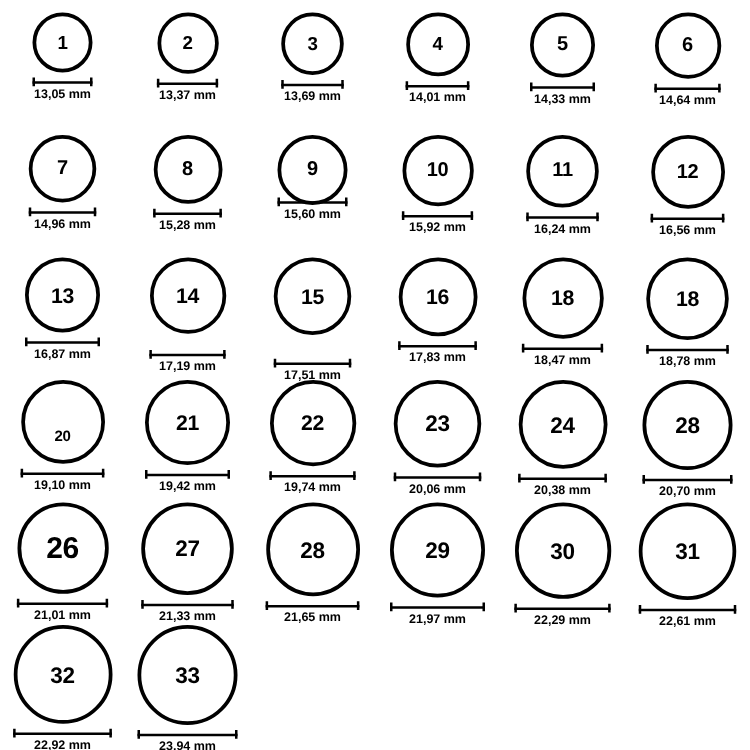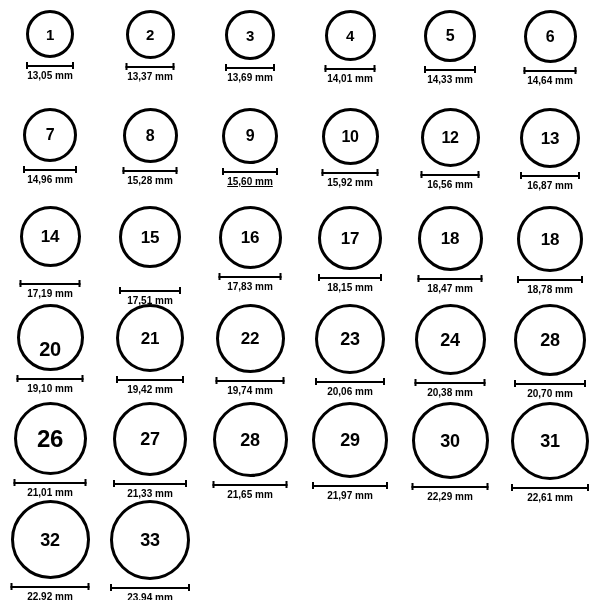--- a/index.html
+++ b/index.html
@@ -195,21 +195,21 @@
             <div class="vtick left"></div>
             <div class="vtick right"></div>
           </div>
           <div class="dim-text">15,28 mm</div>
         </div>
       </div>
       <div class="cell">
         <div class="ring" style="width: 56px; height: 56px;">
           <span class="ring-label" style="font-size: 16px;">9</span>
         </div>
-        <div class="dim" style="top: 62px; text-decoration: underline;">
+        <div class="dim" style="top: 52px;">
           <div class="tick-bar" style="width: 56px;">
             <div class="hline"></div>
             <div class="vtick left"></div>
             <div class="vtick right"></div>
           </div>
           <div class="dim-text">15,60 mm</div>
         </div>
       </div>
       <div class="cell">
         <div class="ring" style="width: 57px; height: 57px;">
@@ -218,20 +218,33 @@
         <div class="dim" style="top: 63px;">
           <div class="tick-bar" style="width: 57px;">
             <div class="hline"></div>
             <div class="vtick left"></div>
             <div class="vtick right"></div>
           </div>
           <div class="dim-text">15,92 mm</div>
         </div>
       </div>
       <div class="cell">
+        <div class="ring" style="width: 58px; height: 58px;">
+          <span class="ring-label" style="font-size: 16px;">11</span>
+        </div>
+        <div class="dim" style="top: 64px;">
+          <div class="tick-bar" style="width: 58px;">
+            <div class="hline"></div>
+            <div class="vtick left"></div>
+            <div class="vtick right"></div>
+          </div>
+          <div class="dim-text">16,24 mm</div>
+        </div>
+      </div>
+      <div class="cell">
         <div class="ring" style="width: 59px; height: 59px;">
           <span class="ring-label" style="font-size: 16px;">12</span>
         </div>
         <div class="dim" style="top: 65px;">
           <div class="tick-bar" style="width: 59px;">
             <div class="hline"></div>
             <div class="vtick left"></div>
             <div class="vtick right"></div>
           </div>
           <div class="dim-text">16,56 mm</div>
@@ -283,33 +296,20 @@
         <div class="dim" style="top: 69px;">
           <div class="tick-bar" style="width: 63px;">
             <div class="hline"></div>
             <div class="vtick left"></div>
             <div class="vtick right"></div>
           </div>
           <div class="dim-text">17,83 mm</div>
         </div>
       </div>
       <div class="cell">
-        <div class="ring" style="width: 64px; height: 64px;">
-          <span class="ring-label" style="font-size: 17px;">17</span>
-        </div>
-        <div class="dim" style="top: 70px;">
-          <div class="tick-bar" style="width: 64px;">
-            <div class="hline"></div>
-            <div class="vtick left"></div>
-            <div class="vtick right"></div>
-          </div>
-          <div class="dim-text">18,15 mm</div>
-        </div>
-      </div>
-      <div class="cell">
         <div class="ring" style="width: 65px; height: 65px;">
           <span class="ring-label" style="font-size: 17px;">18</span>
         </div>
         <div class="dim" style="top: 71px;">
           <div class="tick-bar" style="width: 65px;">
             <div class="hline"></div>
             <div class="vtick left"></div>
             <div class="vtick right"></div>
           </div>
           <div class="dim-text">18,47 mm</div>
@@ -323,21 +323,21 @@
           <div class="tick-bar" style="width: 66px;">
             <div class="hline"></div>
             <div class="vtick left"></div>
             <div class="vtick right"></div>
           </div>
           <div class="dim-text">18,78 mm</div>
         </div>
       </div>
       <div class="cell">
         <div class="ring" style="width: 67px; height: 67px;">
-          <span class="ring-label" style="font-size: 20px; margin-top: 22px;">20</span>
+          <span class="ring-label" style="font-size: 12px; margin-top: 22px;">20</span>
         </div>
         <div class="dim" style="top: 73px;">
           <div class="tick-bar" style="width: 67px;">
             <div class="hline"></div>
             <div class="vtick left"></div>
             <div class="vtick right"></div>
           </div>
           <div class="dim-text">19,10 mm</div>
         </div>
       </div>

